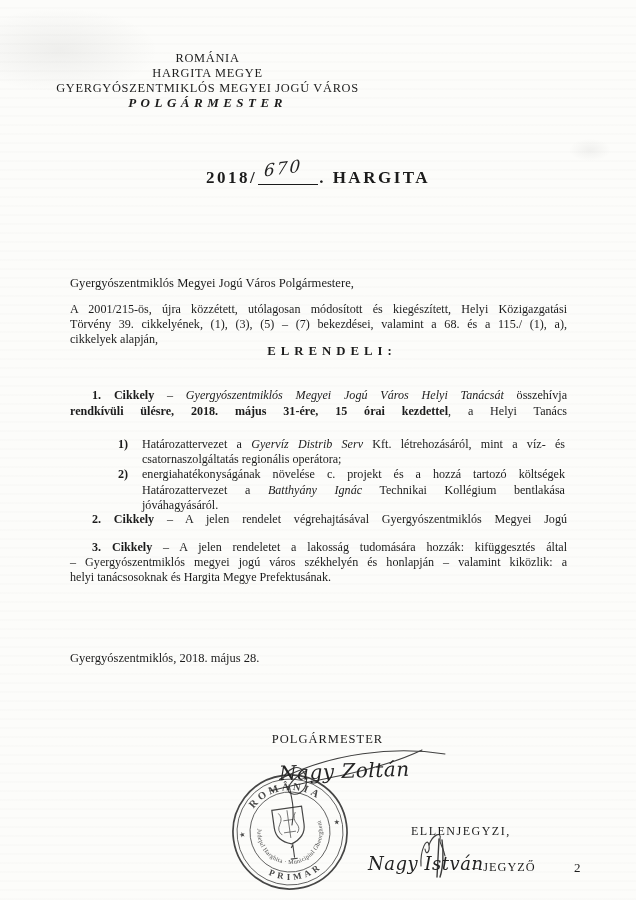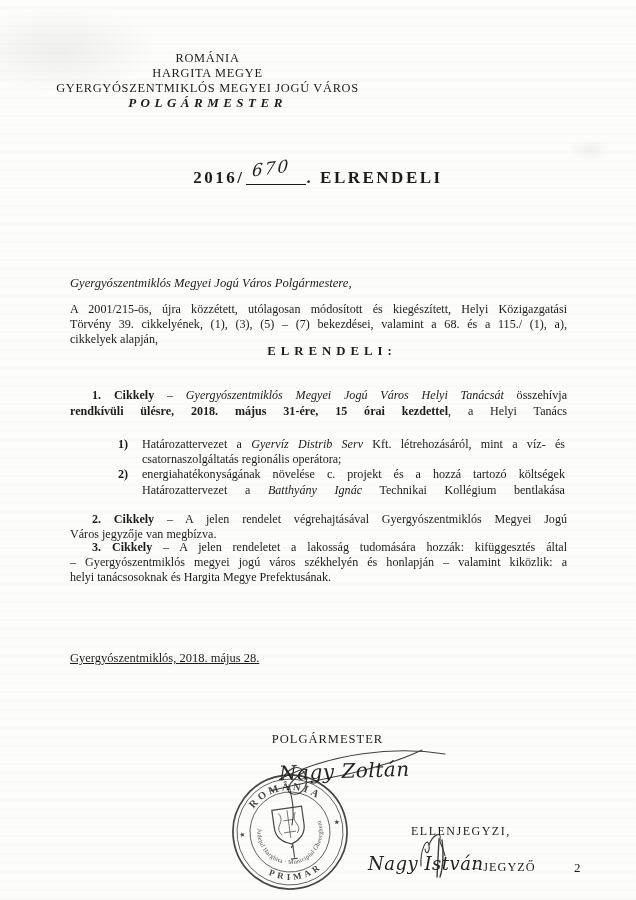--- a/index.html
+++ b/index.html
@@ -30,34 +30,34 @@
   .title-block{position:absolute;top:166px;left:0;width:636px;text-align:center;}
   .title-line{font-weight:bold;font-size:17px;letter-spacing:2.5px;white-space:nowrap;}
   .t-blank{display:inline-block;width:60px;border-bottom:1.6px solid #1c1c1c;position:relative;height:18px;vertical-align:-2px;margin:0 1px;}
   .t-hand{position:absolute;left:6px;top:-8px;
           font-family:"DejaVu Serif",serif;font-style:italic;font-weight:400;
           font-size:17px;letter-spacing:2px;transform:rotate(-7deg) skewX(-10deg);color:#242424;}
   .subtitle{font-style:italic;font-size:13.4px;margin-top:4px;letter-spacing:.2px;}
 
   
   .bodyblock{position:absolute;left:70px;width:497px;font-size:12.1px;line-height:15.4px;}
-  .salutation{top:276px;font-style:italic;font-size:12.6px;}
+  .salutation{top:276px;font-size:12.6px;}
   .legal{top:302px;line-height:15.2px;}
   .jline{text-align:justify;text-align-last:justify;}
   .lline{text-align:left;}
   .indent{text-indent:22px;}
   .order-heading{position:absolute;top:344px;left:0;width:600px;text-align:center;
                  font-weight:bold;font-size:12.8px;letter-spacing:5px;padding-left:32px;}
   .a1{top:388px;line-height:15.6px;}
   .agenda{position:absolute;top:437px;left:118px;width:447px;font-size:12.1px;line-height:15.2px;}
   .agenda-item{position:relative;padding-left:24px;}
   .a-num{position:absolute;left:0;top:0;font-weight:bold;}
   .a2{top:512px;line-height:15.4px;}
   .a3{top:540px;line-height:15.2px;}
-  .dateline{position:absolute;top:651px;left:70px;font-size:12.5px;text-decoration:underline;}
+  .dateline{position:absolute;top:651px;left:70px;font-size:12.5px;}
 
   
   .mayor-title{position:absolute;top:732px;left:230px;width:195px;text-align:center;
                font-size:12.5px;letter-spacing:1px;}
   .flourish{position:absolute;left:262px;top:737px;}
   .mayor-name{position:absolute;top:759px;left:279px;
               font-family:"DejaVu Serif",serif;font-style:italic;font-size:20px;
               letter-spacing:.5px;transform:rotate(-2deg);color:#232323;}
   .stamp{position:absolute;left:226px;top:768px;opacity:.84;}
   .countersign{position:absolute;top:824px;left:411px;font-size:12px;letter-spacing:1.5px;}
@@ -77,21 +77,21 @@
   <div class="noise n3"></div>
 
   <div class="letterhead">
     <div class="lh-line">ROMÁNIA</div>
     <div class="lh-line">HARGITA MEGYE</div>
     <div class="lh-line">GYERGYÓSZENTMIKLÓS MEGYEI JOGÚ VÁROS</div>
     <div class="lh-line lh-office">POLGÁRMESTER</div>
   </div>
 
   <div class="title-block">
-    <div class="title-line"><span>2016/</span><span class="t-blank"><span class="t-hand">670</span></span><span>. ELRENDELI</span></div>
+    <div class="title-line"><span>2018/</span><span class="t-blank"><span class="t-hand">670</span></span><span>. HARGITA</span></div>
   </div>
 
   <div class="bodyblock salutation">Gyergyószentmiklós Megyei Jogú Város Polgármestere,</div>
 
   <div class="bodyblock legal">
     <div class="jline">A 2001/215-ös, újra közzétett, utólagosan módosított és kiegészített, Helyi Közigazgatási</div>
     <div class="jline">Törvény 39. cikkelyének, (1), (3), (5) – (7) bekezdései, valamint a 68. és a 115./ (1), a),</div>
     <div class="lline">cikkelyek alapján,</div>
   </div>
 
@@ -105,26 +105,26 @@
   <div class="agenda">
     <div class="agenda-item">
       <span class="a-num">1)</span>
       <div class="jline"><span>Határozattervezet a </span><i>Gyervíz Distrib Serv</i><span> Kft. létrehozásáról, mint a víz- és</span></div>
       <div class="lline">csatornaszolgáltatás regionális operátora;</div>
     </div>
     <div class="agenda-item">
       <span class="a-num">2)</span>
       <div class="jline">energiahatékonyságának növelése c. projekt és a hozzá tartozó költségek</div>
       <div class="jline"><span>Határozattervezet a </span><i>Batthyány Ignác</i><span> Technikai Kollégium bentlakása</span></div>
+      <div class="lline">jóváhagyásáról.</div>
     </div>
   </div>
 
   <div class="bodyblock a2">
     <div class="jline indent"><b>2. Cikkely</b><span> – A jelen rendelet végrehajtásával Gyergyószentmiklós Megyei Jogú</span></div>
-    <div class="lline">Város jegyzője van megbízva.</div>
   </div>
 
   <div class="bodyblock a3">
     <div class="jline indent"><b>3. Cikkely</b><span> – A jelen rendeletet  a lakosság tudomására  hozzák: kifüggesztés által</span></div>
     <div class="jline">– Gyergyószentmiklós megyei jogú város székhelyén és honlapján – valamint kiközlik: a</div>
     <div class="lline">helyi tanácsosoknak és Hargita Megye Prefektusának.</div>
   </div>
 
   <div class="dateline">Gyergyószentmiklós, 2018. május 28.</div>
 

